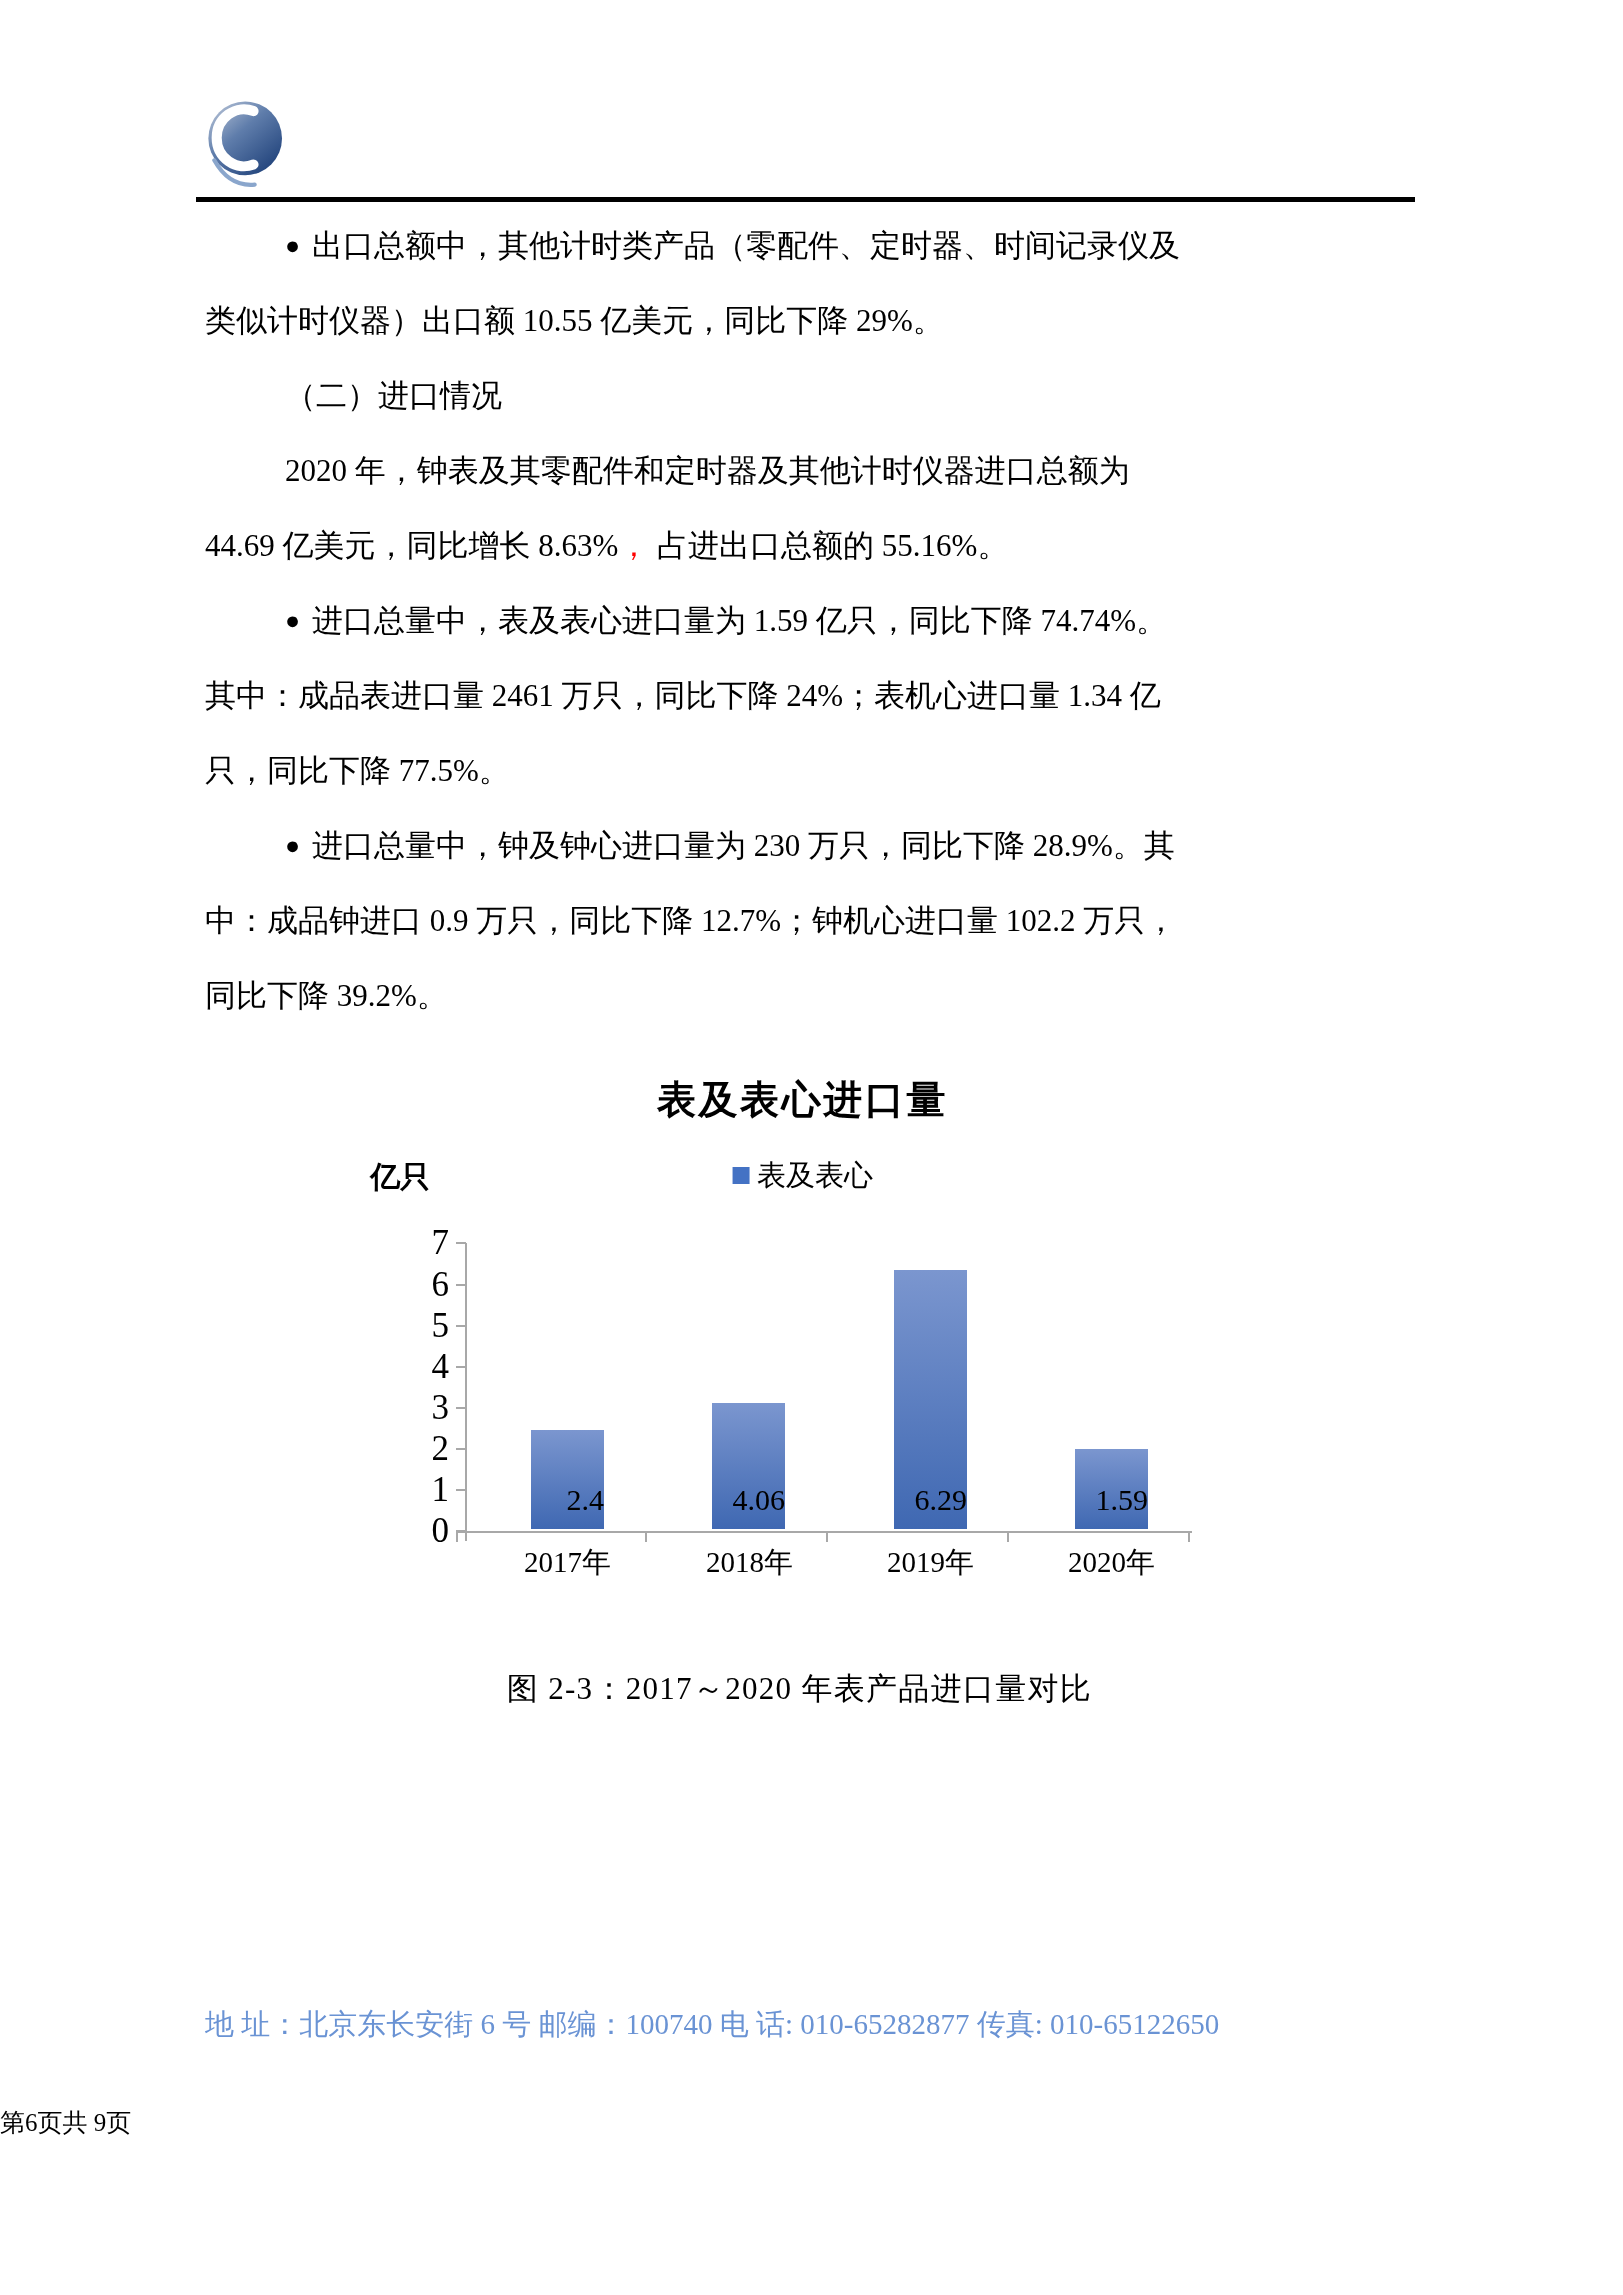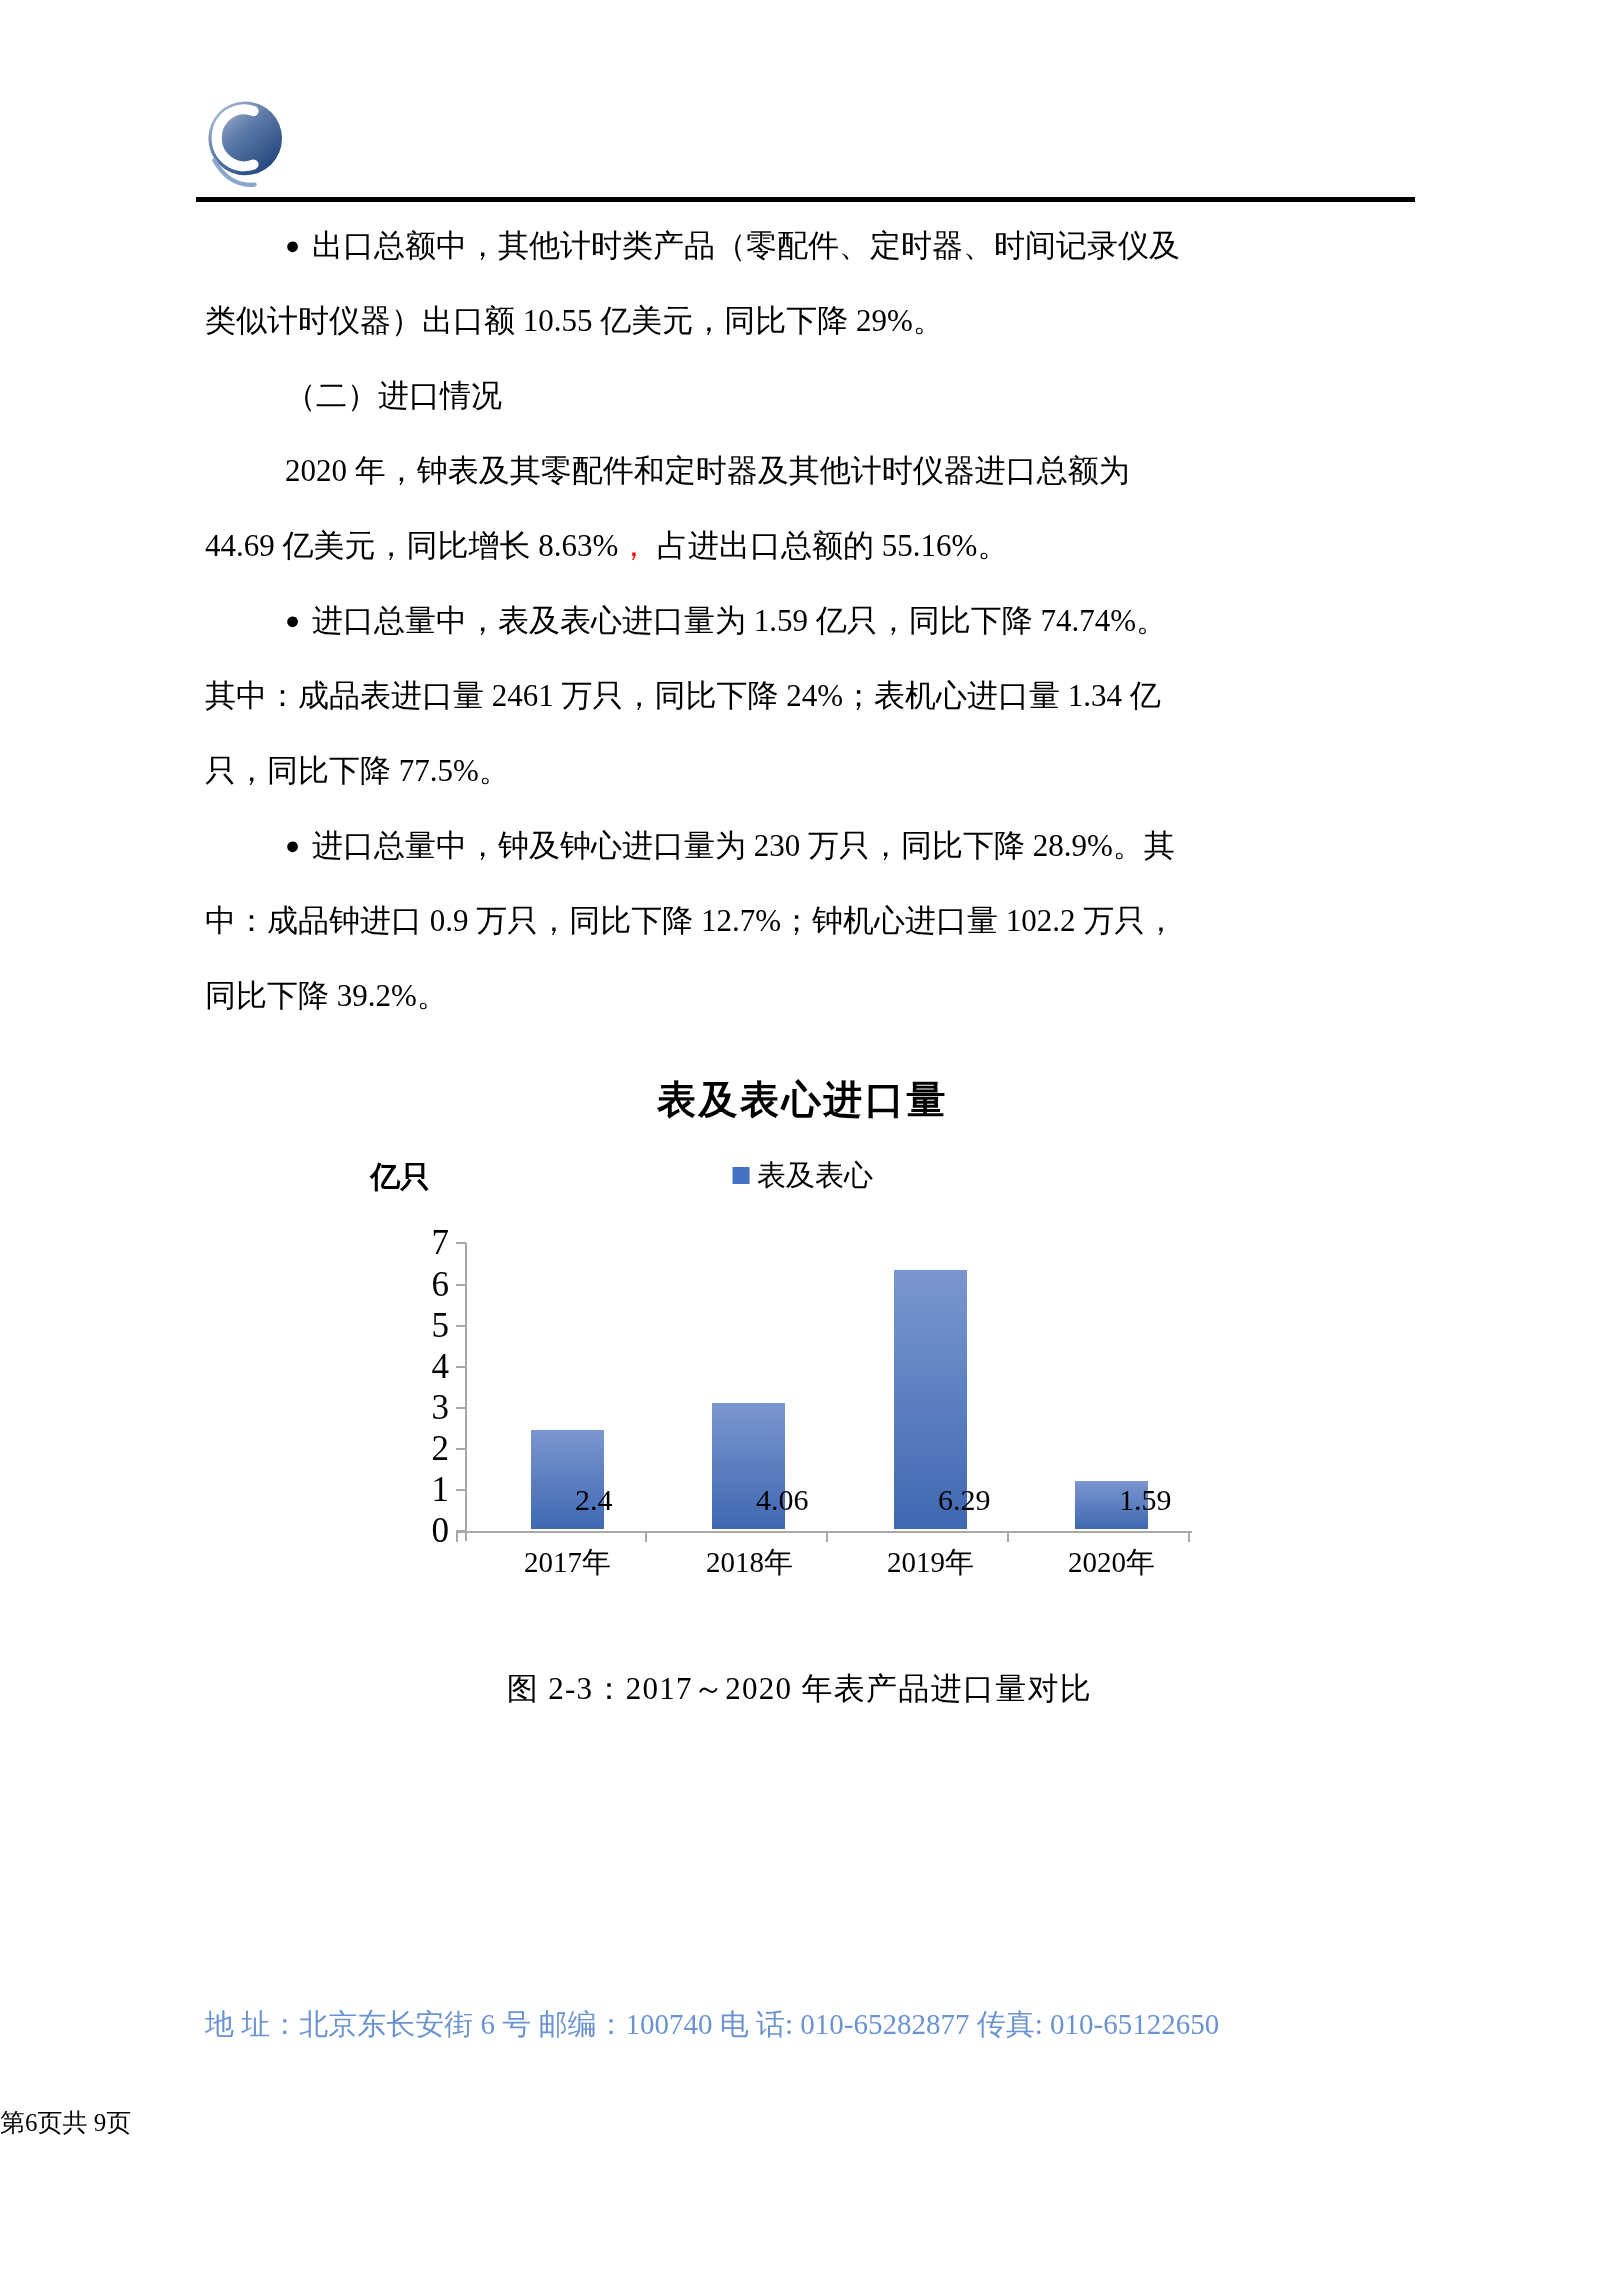--- a/index.html
+++ b/index.html
@@ -32,21 +32,21 @@
   .legend{position:absolute;left:50%;top:88px;transform:translateX(-50%);display:flex;align-items:center;}
   .legend-swatch{width:17px;height:17px;background:#4472c4;flex:0 0 auto;}
   .legend-label{font-size:29px;margin-left:7.9px;line-height:29px;}
   .plot{position:absolute;left:98px;top:170px;width:723px;height:288px;}
   .y-axis-line{position:absolute;left:0;top:0;width:2px;height:298px;background:#a8a8a8;}
   .x-axis-line{position:absolute;left:-9.2px;top:288px;width:736px;height:2px;background:#a8a8a8;}
   .ytick{position:absolute;left:-9.2px;width:9.8px;height:2px;background:#a8a8a8;}
   .ylabel{position:absolute;left:-88px;width:72px;text-align:right;font-size:35px;line-height:39px;}
   .xtick{position:absolute;top:290px;width:2px;height:8.5px;background:#a8a8a8;}
   .bar{position:absolute;bottom:2px;width:73px;background:linear-gradient(180deg,#7b96cf 0%,#3f68b2 100%);}
-  .bar-label{position:absolute;left:0;bottom:11.8px;width:100%;text-align:left;font-size:30px;color:#000;padding-left:44px;}
+  .bar-label{position:absolute;left:0;bottom:11.8px;width:100%;text-align:right;font-size:30px;color:#000;}
   .catlabel{position:absolute;top:300px;width:157px;text-align:center;font-size:29px;}
   .fig-caption{position:absolute;left:0;top:1668px;width:1599px;text-align:center;font-size:31px;letter-spacing:1.3px;}
   
   .footer{position:absolute;left:205px;top:1998px;width:1211px;font-size:29px;color:#6a93d4;}
   .footer-line{height:52px;line-height:52px;white-space:nowrap;}
   .footer a{color:#1212d8;text-decoration:underline;}
   .gap{display:inline-block;width:98px;}
   .page-number{position:absolute;left:0;top:2106px;width:1623px;text-align:left;font-size:25px;color:#000;}
 </style>
 </head>
@@ -121,21 +121,21 @@
 
       <div class="bar" style="left: 66px; height: 99px; background: linear-gradient(rgb(123, 150, 207) 0%, rgb(63, 104, 178) 100%);">
         <div class="bar-label">2.4</div>
       </div>
       <div class="bar" style="left: 247px; height: 126px; background: linear-gradient(rgb(123, 150, 207) 0%, rgb(63, 104, 178) 100%);">
         <div class="bar-label">4.06</div>
       </div>
       <div class="bar" style="left: 429px; height: 259px; background: linear-gradient(rgb(123, 150, 207) 0%, rgb(63, 104, 178) 100%);">
         <div class="bar-label">6.29</div>
       </div>
-      <div class="bar" style="left: 610px; height: 48px; background: linear-gradient(rgb(123, 150, 207) 0%, rgb(63, 104, 178) 100%);">
+      <div class="bar" style="left: 610px; height: 80px; background: linear-gradient(rgb(123, 150, 207) 0%, rgb(63, 104, 178) 100%);">
         <div class="bar-label">1.59</div>
       </div>
 
       <div class="catlabel" style="left:24px">2017年</div>
       <div class="catlabel" style="left:206px">2018年</div>
       <div class="catlabel" style="left:387px">2019年</div>
       <div class="catlabel" style="left:568px">2020年</div>
     </div>
   </div>
 

